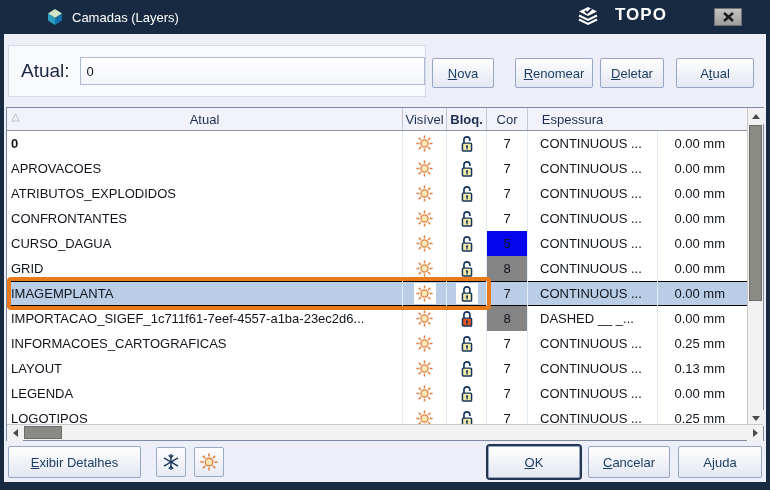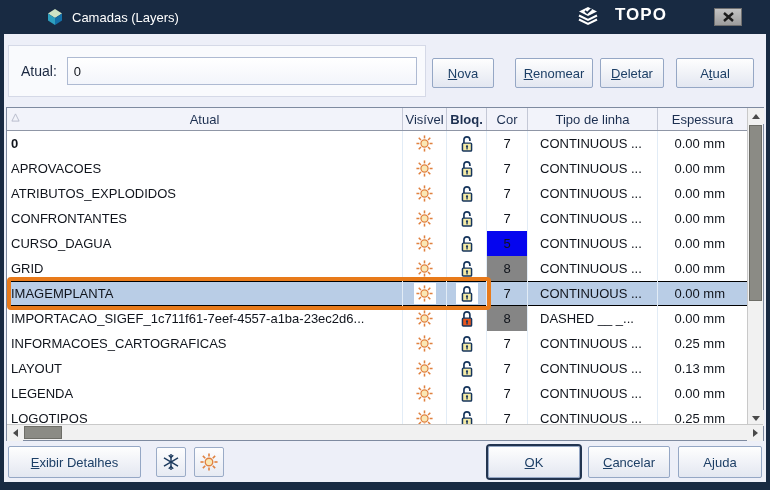--- a/index.html
+++ b/index.html
@@ -14,21 +14,21 @@
   .logo-text { color:#fff; font-size:17px; font-weight:bold; letter-spacing:1px; }
   .close-btn { position:absolute; left:714px; top:8px; width:28px; height:18px;
     background:linear-gradient(#c3c3c3,#9d9d9d); border:1px solid #6f6f6f;
     display:flex; align-items:center; justify-content:center; }
 
   
   .dlg-body { position:absolute; left:4px; top:34px; width:762px; height:448px; background:#edeff8; }
 
   .current-panel { position:absolute; left:4px; top:11px; width:418px; height:52px;
     background:#f9fafd; border:1px solid #d5d9e7; display:flex; align-items:center; }
-  .current-label { margin-left:12px; font-size:14px; color:#1a2740; }
+  .current-label { margin-left:12px; font-size:19px; color:#1a2740; }
   .current-input { margin-left:10px; width:350px; height:28px; border:1px solid #aebad2;
     background:linear-gradient(#ffffff,#f3f5fb); font-size:13px; padding:2px 6px; color:#10141c;
     font-family:"Liberation Sans","DejaVu Sans",sans-serif; }
 
   .btn { position:absolute; height:30px; background:linear-gradient(#fefefe,#e3e7f1);
     border:1px solid #95a7c5; border-radius:2px; color:#1d3f66; font-size:13px;
     display:flex; align-items:center; justify-content:center; cursor:default;
     font-family:"Liberation Sans","DejaVu Sans",sans-serif; }
   .btn .key { text-decoration:underline; }
   .btn-default { box-shadow:0 0 0 2px #223450; }
@@ -149,23 +149,20 @@
           <span>Atual</span>
         </div>
         <div class="hcell h-vis">
             <span>Visível</span>
           </div>
         <div class="hcell h-bloq">
             <span>Bloq.</span>
           </div>
         <div class="hcell h-cor">
             <span>Cor</span>
-          </div>
-        <div class="hcell h-tipo">
-            <span>Tipo de linha</span>
           </div>
         <div class="hcell h-esp">
             <span>Espessura</span>
           </div>
       </div>
 
       <div class="rows">
           <div class="row bold" data-lock="open">
     <div class="cell cell-name">
               <span>0</span>

